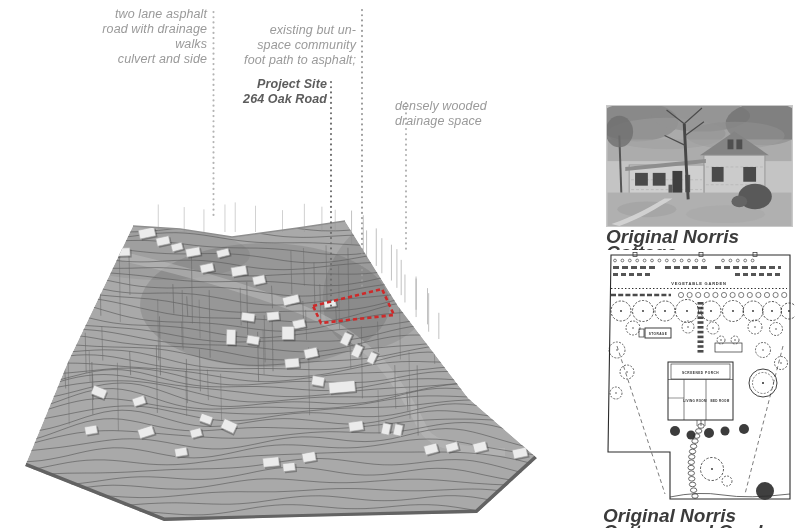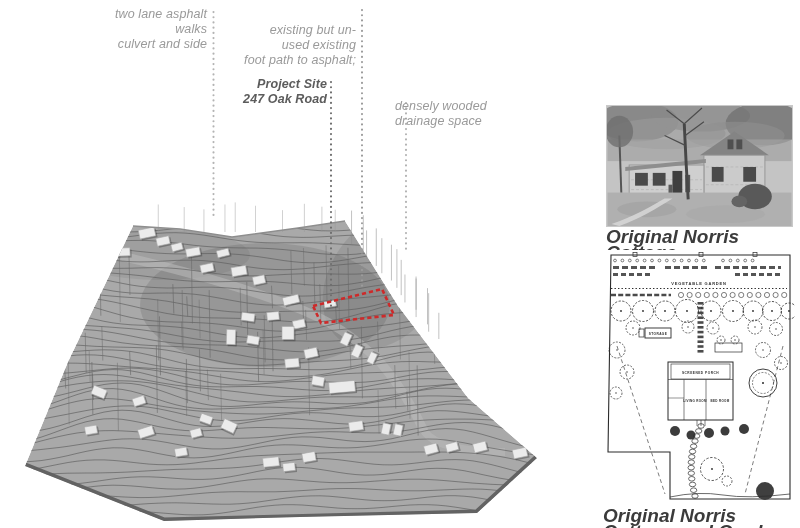--- a/index.html
+++ b/index.html
@@ -345,33 +345,34 @@
       <line class="leader" x1="331" y1="82" x2="331" y2="306" stroke-width="2.3" stroke-dasharray="0.1 4.5" style="stroke:var(--leader-dark,#6e6e6e)"></line>
       <line class="leader" x1="362" y1="10" x2="362" y2="287" style="stroke:var(--leader-mid,#9c9c9c)"></line>
       <line class="leader" x1="406" y1="103" x2="406" y2="252" style="stroke:var(--leader-light,#b3b3b3)"></line>
     </g>
 
     <polygon id="site-outline" points="313,306 382,289 394,315 321,323" fill="none" stroke-width="2.6" stroke-dasharray="4.2 3" style="stroke:var(--site-outline-red,#cd2a2a)"></polygon>
   </svg>
 
   <div class="ann right" style="right:593px;top:7px;width:150px;">
     <div>two lane asphalt</div>
+    <div>road with drainage</div>
     <div>walks</div>
     <div>culvert and side</div>
   </div>
 
   <div class="ann right" style="right:444px;top:23px;width:160px;">
     <div>existing but un-</div>
-    <div>used existing</div>
+    <div>space community</div>
     <div>foot path to asphalt;</div>
   </div>
 
   <div class="ann right strong" style="right:473px;top:77px;width:150px;text-align:right;">
     <div>Project Site</div>
-    <div>247 Oak Road</div>
+    <div>264 Oak Road</div>
   </div>
 
   <div class="ann" style="left:395px;top:99px;width:130px;">
     <div>densely wooded</div>
     <div>drainage space</div>
   </div>
 
   <div class="photo-card">
     <svg width="185" height="120" viewBox="0 0 187 122">
       <rect x="0" y="0" width="187" height="122" fill="#c4c4c4"></rect>

